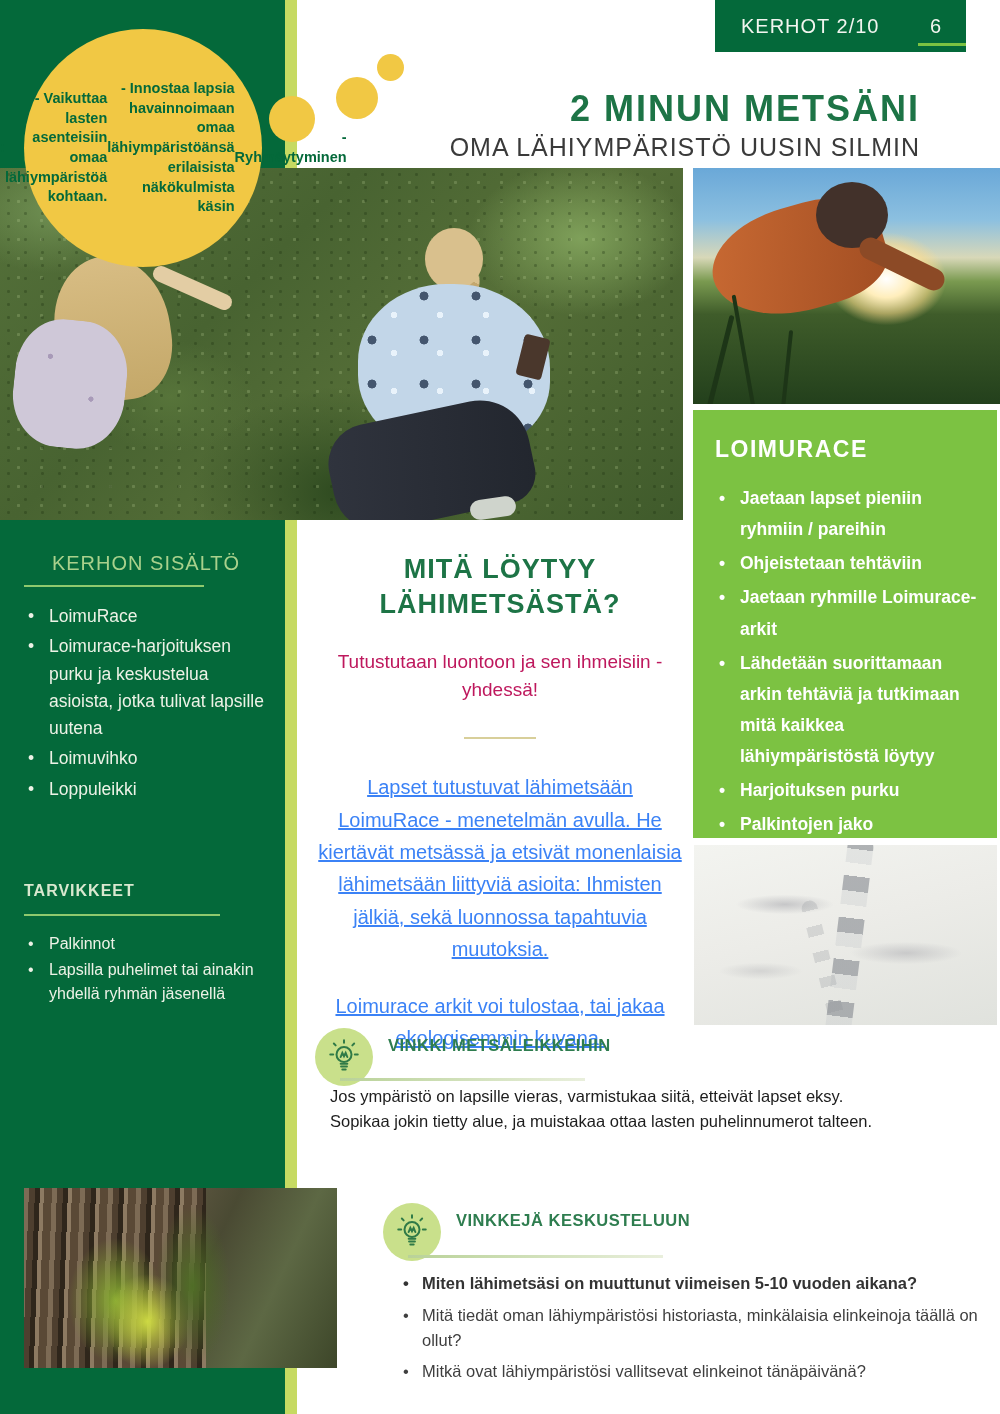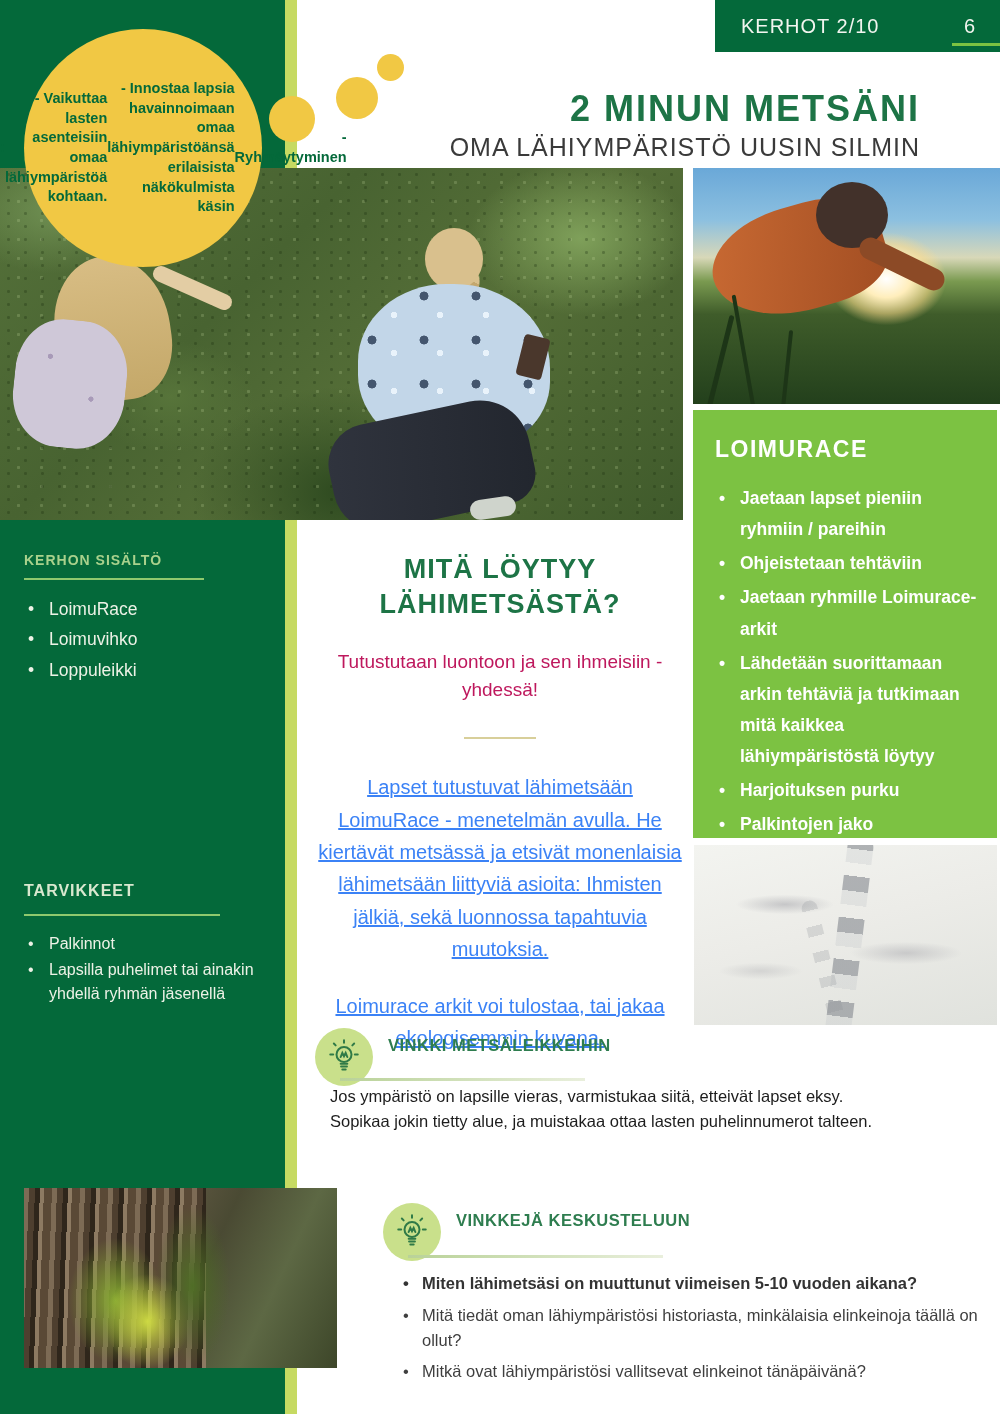--- a/index.html
+++ b/index.html
@@ -4,21 +4,21 @@
 <style>
   html,body{margin:0;padding:0;background:#ffffff;}
   .page{
     position:relative;width:1000px;height:1414px;overflow:hidden;background:#ffffff;
     font-family:"Liberation Sans","DejaVu Sans",sans-serif;
   }
   
   .sidebar-bg{position:absolute;left:0;top:0;width:285px;height:1414px;background:var(--dark_green,#04693a);}
   .lime-stripe{position:absolute;left:285px;top:0;width:12px;height:1414px;background:var(--lime,#c6da62);}
   .header-bar{
-    position:absolute;left:715px;top:0;width:285px;height:52px;background:var(--dark_green,#04693a);
+    position:absolute;left:715px;top:0;width:251px;height:52px;background:var(--dark_green,#04693a);
     display:flex;align-items:center;justify-content:space-between;padding:0 24px 0 26px;box-sizing:border-box;
     color:#f2f5ef;font-size:20px;letter-spacing:1px;
   }
   .header-page-underline{position:absolute;right:0;bottom:6px;width:48px;height:3px;background:var(--light_green,#7cc242);}
   
   .goal-bubble{
     position:absolute;left:24px;top:29px;width:238px;height:238px;border-radius:50%;
     background:var(--yellow,#f1c844);color:var(--dark_green,#04693a);
     display:flex;flex-direction:row;justify-content:center;align-items:center;text-align:right;
     padding:0 17px;box-sizing:border-box;font-weight:bold;font-size:14.5px;line-height:1.36;z-index:5;
@@ -107,21 +107,21 @@
     color:#ffffff;padding:26px 20px 0 22px;box-sizing:border-box;
   }
   .loimurace-box h3{margin:0 0 20px 0;font-size:23px;letter-spacing:1.5px;font-weight:800;}
   .bullet-list{list-style:none;margin:0;padding:0;}
   .bullet-list li{position:relative;padding-left:25px;}
   .bullet-list li:before{content:"•";position:absolute;left:4px;}
   .loimurace-box .bullet-list li{font-size:17.5px;line-height:1.78;margin-bottom:3px;font-weight:600;}
   
   .sidebar-section{position:absolute;color:#edf2e6;z-index:6;}
   .kerhon{left:24px;top:552px;width:244px;}
-  .kerhon .sec-title{font-size:14px;font-weight:700;letter-spacing:1px;color:var(--pale_green,#a9d18c);}
+  .kerhon .sec-title{font-size:20px;font-weight:400;letter-spacing:1px;color:var(--pale_green,#a9d18c);text-align:center;}
   .kerhon .sec-underline{width:180px;height:2px;background:var(--underline_green,#8fc96e);margin-top:10px;}
   .kerhon .bullet-list{margin-top:16px;}
   .kerhon .bullet-list li{font-size:17.5px;line-height:1.56;margin-bottom:3px;}
   .tarvikkeet{left:24px;top:882px;width:254px;}
   .tarvikkeet .sec-title{font-size:16px;font-weight:800;letter-spacing:1px;color:#d9e8cf;}
   .tarvikkeet .sec-underline{width:196px;height:2px;background:var(--underline_green,#8fc96e);margin-top:14px;}
   .tarvikkeet .bullet-list{margin-top:16px;}
   .tarvikkeet .bullet-list li{font-size:16px;line-height:1.5;margin-bottom:2px;}
   
   .main-col{position:absolute;left:318px;top:552px;width:364px;text-align:center;}
@@ -214,20 +214,21 @@
   <div class="photo photo-snow">
     <div class="snow-track"></div>
     <div class="snow-track2"></div>
   </div>
 
   <div class="sidebar-section kerhon">
     <div class="sec-title">KERHON SISÄLTÖ</div>
     <div class="sec-underline"></div>
     <ul class="bullet-list">
       <li>LoimuRace</li>
+      <li>Loimurace-harjoituksen purku ja keskustelua asioista, jotka tulivat lapsille uutena</li>
       <li>Loimuvihko</li>
       <li>Loppuleikki</li>
     </ul>
   </div>
 
   <div class="sidebar-section tarvikkeet">
     <div class="sec-title">TARVIKKEET</div>
     <div class="sec-underline"></div>
     <ul class="bullet-list">
       <li>Palkinnot</li>

